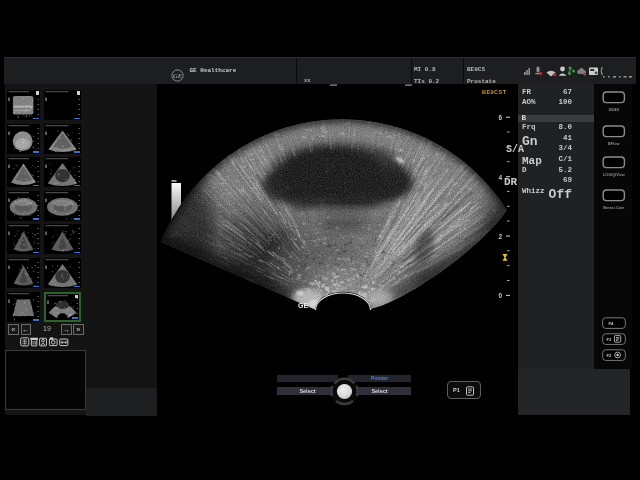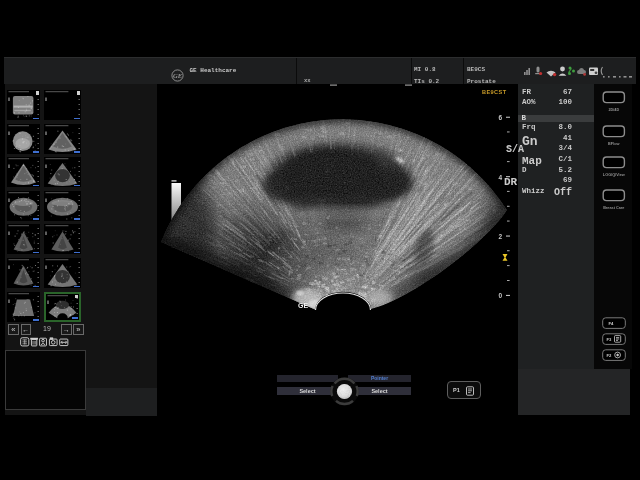--- a/index.html
+++ b/index.html
@@ -2001,21 +2001,21 @@
     <div class="lbl" style="left:534px;top:133.5px;width:38px;text-align:right;color:#cbcbcb;font-size:7.5px">41</div>
   <div class="lbl" style="left:506px;top:144.2px;color:#cbcbcb;font-size:10px">S/A</div>
     <div class="lbl" style="left:534px;top:144.2px;width:38px;text-align:right;color:#cbcbcb;font-size:7.5px">3/4</div>
   <div class="lbl" style="left:522px;top:154.8px;color:#cbcbcb;font-size:11px">Map</div>
     <div class="lbl" style="left:534px;top:154.8px;width:38px;text-align:right;color:#cbcbcb;font-size:7.5px">C/1</div>
   <div class="lbl" style="left:522px;top:165.5px;color:#cbcbcb;font-size:7.5px">D</div>
     <div class="lbl" style="left:534px;top:165.5px;width:38px;text-align:right;color:#cbcbcb;font-size:7.5px">5.2</div>
   <div class="lbl" style="left:504px;top:176.2px;color:#cbcbcb;font-size:11px">DR</div>
     <div class="lbl" style="left:534px;top:176.2px;width:38px;text-align:right;color:#cbcbcb;font-size:7.5px">69</div>
   <div class="lbl" style="left:522px;top:186.8px;color:#cbcbcb;font-size:7.5px">Whizz</div>
-    <div class="lbl" style="left:534px;top:186.8px;width:38px;text-align:right;color:#cbcbcb;font-size:10px">Off</div>
+    <div class="lbl" style="left:534px;top:186.8px;width:38px;text-align:right;color:#cbcbcb;font-size:13px">Off</div>
 
   <div class="abs" style="left:594px;top:84px;width:38px;height:285px;background:#070707"></div>
   <svg class="abs" style="left:594px;top:84px" width="38" height="285" viewBox="0 0 38 285" xmlns="http://www.w3.org/2000/svg">
     <g fill="#000" stroke="#8d8d8d" stroke-width="1.4">
       <rect x="9.2" y="8" width="21.2" height="10.6" rx="3.4"></rect>
       <rect x="9.2" y="42" width="21.2" height="10.6" rx="3.4"></rect>
       <rect x="9.2" y="73" width="21.2" height="10.6" rx="3.4"></rect>
       <rect x="9.2" y="106" width="21.2" height="10.6" rx="3.4"></rect>
     </g>
     <g fill="#8f8f8f" font-size="3.8" font-weight="bold" text-anchor="middle">

